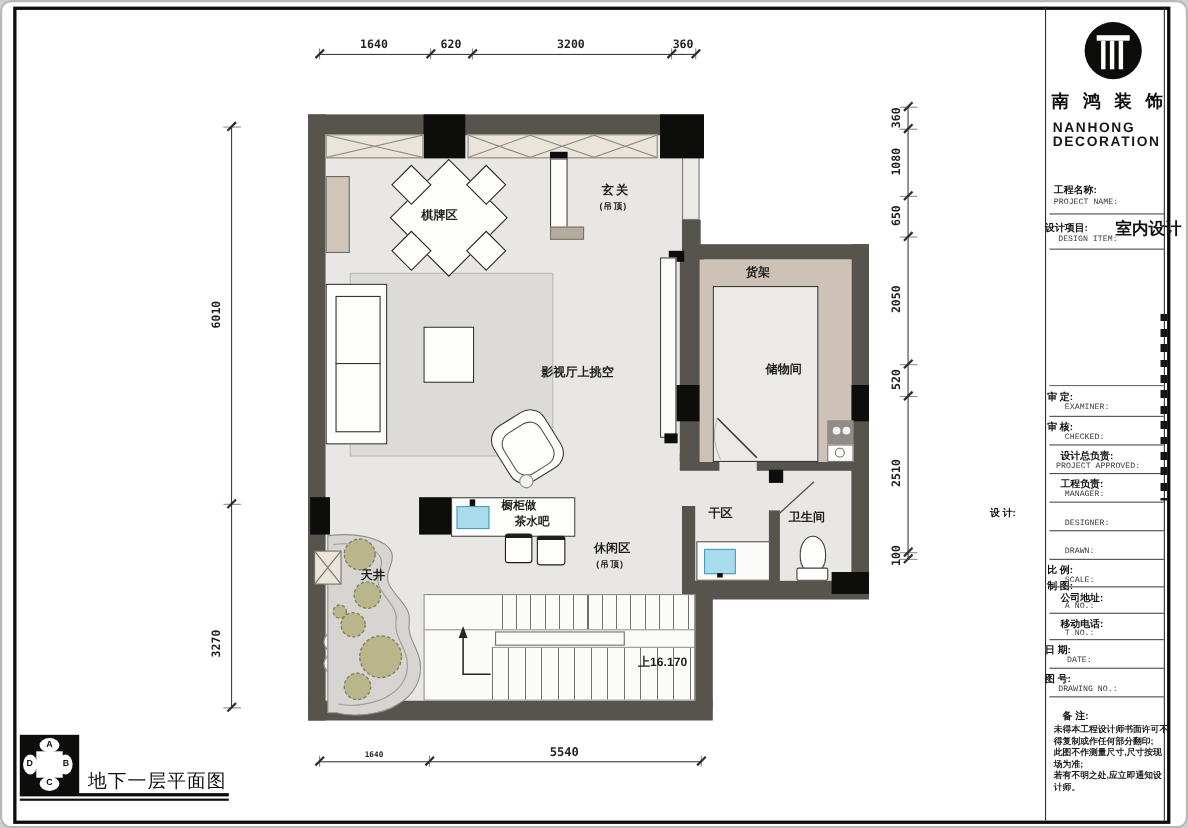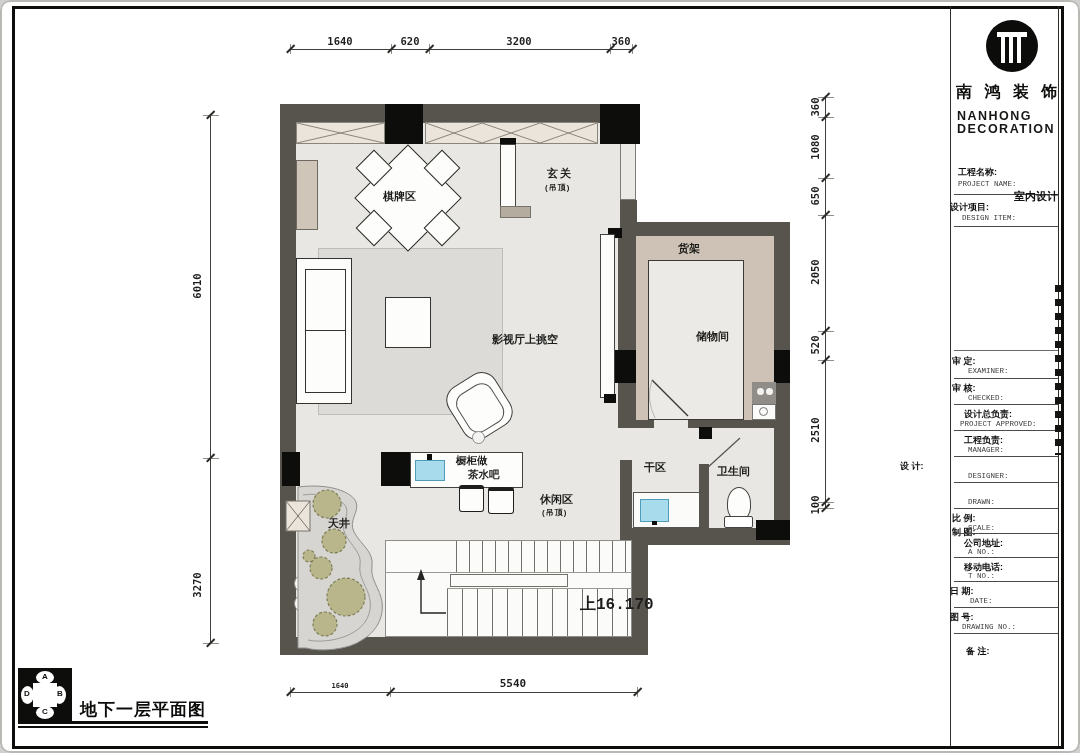--- a/index.html
+++ b/index.html
@@ -170,21 +170,21 @@
     <div class="lbl" style="left:678px;top:243px;">货架</div>
     <div class="lbl" style="left:672px;top:331px;margin-left:24px;">储物间</div>
     <div class="lbl" style="left:492px;top:334px;">影视厅上挑空</div>
     <div class="lbl" style="left:644px;top:462px;">干区</div>
     <div class="lbl" style="left:717px;top:466px;">卫生间</div>
     <div class="lbl" style="left:540px;top:494px;">休闲区</div>
     <div class="lbl sub" style="left:542px;top:509px;">(吊顶)</div>
     <div class="lbl" style="left:456px;top:455px;font-size:10.5px;">橱柜做</div>
     <div class="lbl" style="left:468px;top:469px;font-size:10.5px;">茶水吧</div>
     <div class="lbl" style="left:328px;top:518px;">天井</div>
-    <div class="lbl" style="left:580px;top:597px;font-size:16px;font-family:Liberation Mono, monospace;">上16.170</div>
+    <div class="lbl" style="left:580px;top:597px;font-size:11px;">上16.170</div>
 
     <div class="hl" style="left:290px;top:49px;width:342px;height:1px;"></div>
     <div class="ext" style="left:290px;top:44px;width:1px;height:10px;"></div>
       <div class="ext" style="left:391px;top:44px;width:1px;height:10px;"></div>
       <div class="ext" style="left:429px;top:44px;width:1px;height:10px;"></div>
       <div class="ext" style="left:610px;top:44px;width:1px;height:10px;"></div>
       <div class="ext" style="left:632px;top:44px;width:1px;height:10px;"></div>
     <div class="tk" style="left:285px;top:48px;"></div>
       <div class="tk" style="left:386px;top:48px;"></div>
       <div class="tk" style="left:424px;top:48px;"></div>
@@ -245,21 +245,21 @@
     <div class="abs" style="left:15px;top:15px;width:24px;height:24px;background:#fff;"></div>
     <div class="abs" style="left:18px;top:3px;width:18px;height:13px;background:#fff;border-radius:50%;"></div>
     <div class="abs" style="left:35px;top:18px;width:13px;height:18px;background:#fff;border-radius:50%;"></div>
     <div class="abs" style="left:18px;top:38px;width:18px;height:13px;background:#fff;border-radius:50%;"></div>
     <div class="abs" style="left:3px;top:18px;width:13px;height:18px;background:#fff;border-radius:50%;"></div>
     <div class="compass-letter" style="left:24px;top:4px;">A</div>
     <div class="compass-letter" style="left:39px;top:21px;">B</div>
     <div class="compass-letter" style="left:24px;top:39px;">C</div>
     <div class="compass-letter" style="left:6px;top:21px;">D</div>
   </div>
-  <div class="abs" style="left:80px;top:698px;font-size:17px;font-weight:bold;color:#0c0c0b;letter-spacing:1px;">地下一层平面图</div>
+  <div class="abs" style="left:80px;top:698px;font-size:17px;font-weight:normal;color:#0c0c0b;letter-spacing:1px;">地下一层平面图</div>
   <div class="abs" style="left:18px;top:721px;width:190px;height:3px;background:#0d0d0c;"></div>
   <div class="abs" style="left:18px;top:726px;width:190px;height:2px;background:#0d0d0c;"></div>
 
   <div class="abs" style="left:950px;top:6px;width:112px;height:740px;">
     <div class="abs" style="left:0;top:0;width:1px;height:740px;background:#2e2e2c;"></div>
     <div class="abs" style="left:108px;top:0;width:1px;height:740px;background:#2e2e2c;"></div>
   </div>
 
   <div class="abs" style="left:986px;top:20px;width:52px;height:52px;border-radius:50%;background:#0c0c0b;">
     <div class="abs" style="left:11px;top:12px;width:30px;height:5px;background:#fff;"></div>
@@ -268,21 +268,21 @@
     <div class="abs" style="left:31px;top:17px;width:4px;height:26px;background:#fff;"></div>
   </div>
   <div class="brand-cn" style="left:956px;top:82px;">南 鸿 装 饰</div>
   <div class="brand-en" style="left:957px;top:110px;">NANHONG</div>
   <div class="brand-en" style="left:957px;top:123px;">DECORATION</div>
 
   <div class="tb-cn" style="left:958px;top:166px;">工程名称:</div>
   <div class="tb-en" style="left:958px;top:180px;">PROJECT NAME:</div>
   <div class="tb-line" style="top:194px;"></div>
   <div class="tb-cn" style="left:950px;top:201px;">设计项目:</div>
-  <div class="tb-cn" style="left:1014px;top:189px;font-size:11px;">室内设计</div>
+  <div class="tb-cn" style="left:1014px;top:199px;font-size:15px;">室内设计</div>
   <div class="tb-en" style="left:962px;top:214px;">DESIGN ITEM:</div>
   <div class="tb-line" style="top:226px;"></div>
   <div class="tb-line" style="top:350px;background:#6a6a67;"></div>
 
   <div class="tb-cn" style="left:952px;top:355px;">审  定:</div>
   <div class="tb-en" style="left:968px;top:367px;">EXAMINER:</div>
   <div class="tb-line" style="top:378px;"></div>
   <div class="tb-cn" style="left:952px;top:382px;">审  核:</div>
   <div class="tb-en" style="left:968px;top:394px;">CHECKED:</div>
   <div class="tb-line" style="top:404px;"></div>
@@ -308,15 +308,23 @@
   <div class="tb-en" style="left:968px;top:572px;">T  NO.:</div>
   <div class="tb-line" style="top:581px;"></div>
   <div class="tb-cn" style="left:950px;top:585px;">日  期:</div>
   <div class="tb-en" style="left:970px;top:597px;">DATE:</div>
   <div class="tb-line" style="top:607px;"></div>
   <div class="tb-cn" style="left:950px;top:611px;">图  号:</div>
   <div class="tb-en" style="left:962px;top:623px;">DRAWING NO.:</div>
   <div class="tb-line" style="top:633px;"></div>
 
   <div class="tb-cn" style="left:966px;top:645px;">备  注:</div>
+  <div class="abs" style="left:958px;top:658px;width:100px;">
+    <div class="note">未得本工程设计师书面许可不</div>
+    <div class="note">得复制或作任何部分翻印;</div>
+    <div class="note">此图不作测量尺寸,尺寸按现</div>
+    <div class="note">场为准;</div>
+    <div class="note">若有不明之处,应立即通知设</div>
+    <div class="note">计师。</div>
+  </div>
 
   <div class="abs" style="left:1055px;top:285px;width:6px;height:170px;background:repeating-linear-gradient(180deg,#141413 0 7px,transparent 7px 14px);"></div>
 </div>
 
 </body></html>

